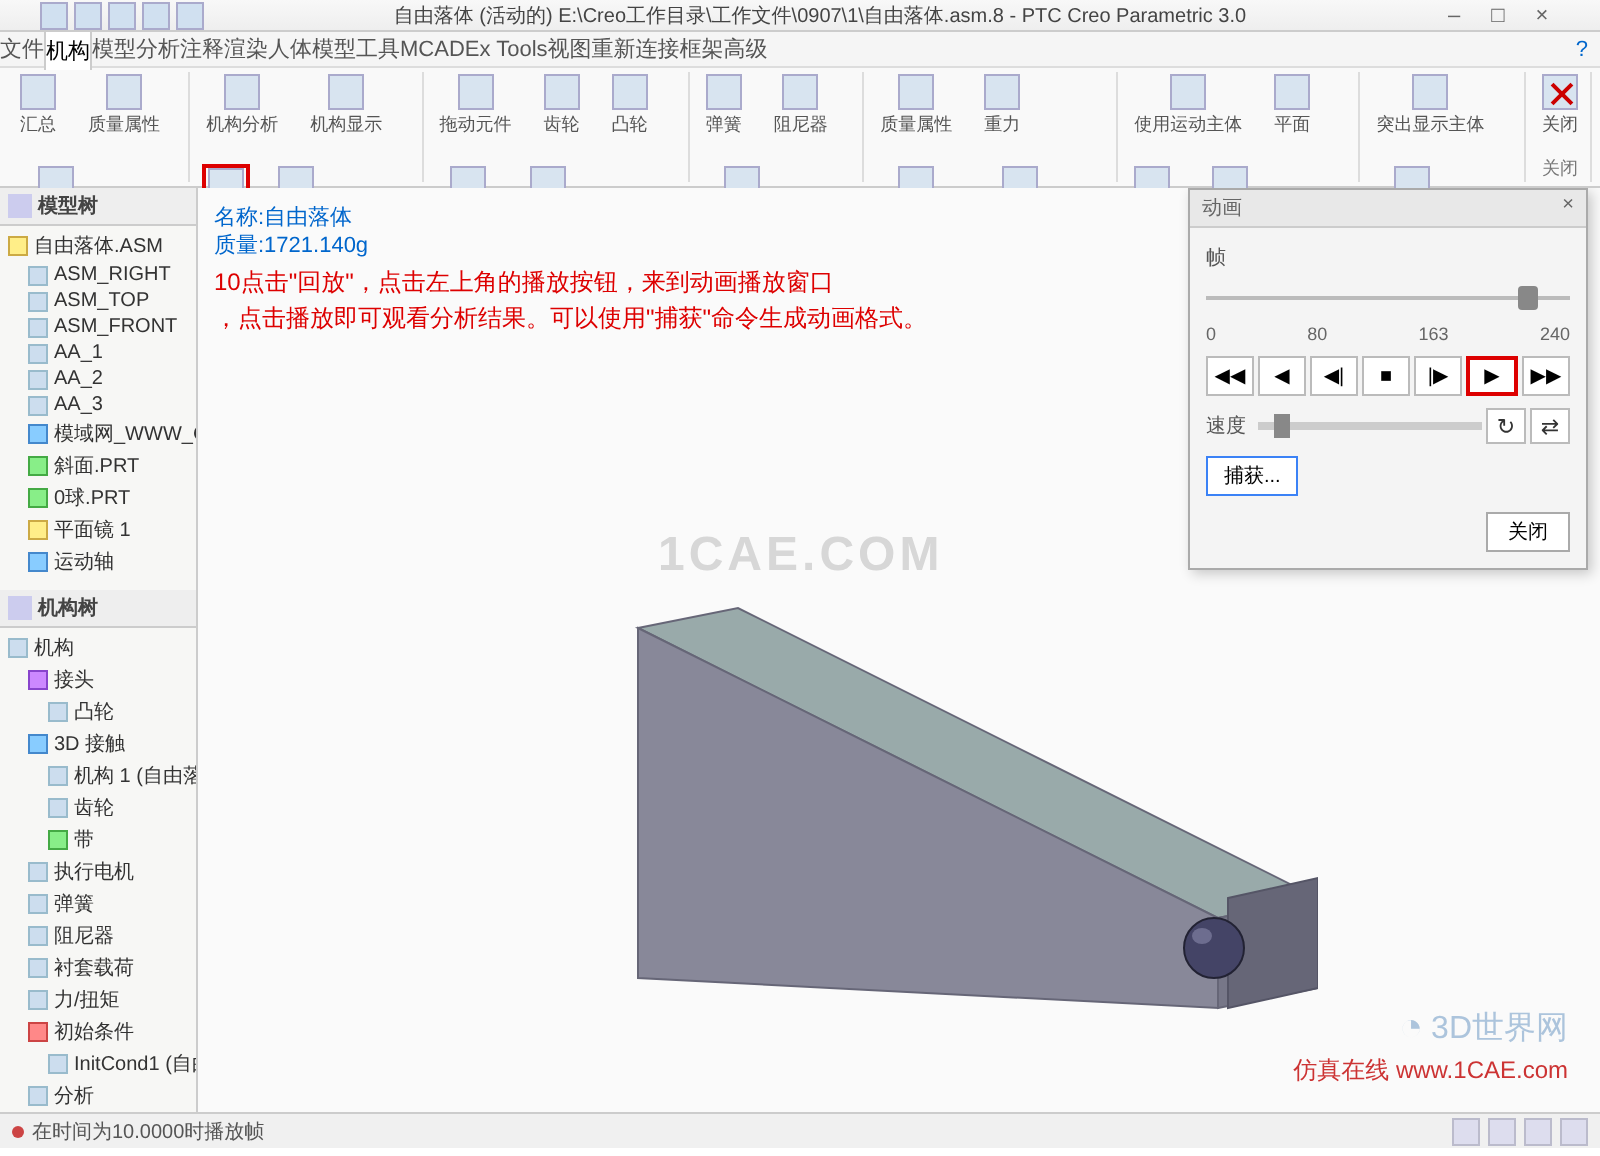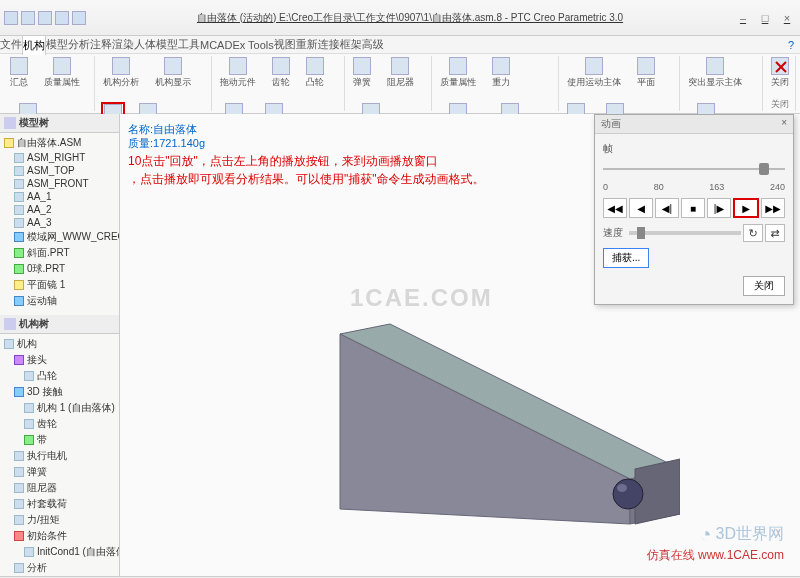--- a/index.html
+++ b/index.html
@@ -1,18 +1,18 @@
 <!DOCTYPE html>
 <html><head>
 <meta charset="utf-8">
 <style>
   * { box-sizing: border-box; margin: 0; padding: 0; }
   body { font-family: "Microsoft YaHei", Arial, sans-serif; font-size: 11px; color: #333; background: #fff; width: 800px; height: 578px; overflow: hidden; position: relative; }
   
-  .titlebar { height: 36px; background: linear-gradient(#f8f8f8, #eee); display: flex; align-items: center; padding: 0 4px; border-bottom: 1px solid #ccc; text-decoration: underline; }
+  .titlebar { height: 16px; background: linear-gradient(#f8f8f8, #eee); display: flex; align-items: center; padding: 0 20px; border-bottom: 1px solid #ccc; }
   .titlebar .left-icons { display: flex; gap: 3px; }
   .titlebar .left-icons .ico { width: 14px; height: 14px; background: #d0e0f0; border: 1px solid #aac; }
   .titlebar .title { flex: 1; text-align: center; font-size: 10px; color: #444; white-space: nowrap; overflow: hidden; }
   .titlebar .win-ctrl { display: flex; gap: 4px; }
   .titlebar .win-ctrl span { width: 18px; text-align: center; cursor: pointer; color: #666; }
   
   .menubar { height: 18px; background: #f5f5f5; display: flex; align-items: center; border-bottom: 1px solid #ddd; }
   .menubar .tab { padding: 2px 0; font-size: 11px; color: #555; cursor: pointer; }
   .menubar .tab.active { background: #fff; border: 1px solid #ccc; border-bottom: none; color:#000; }
   .menubar .help { margin-left: auto; padding: 0 6px; color: #06c; }
@@ -24,21 +24,21 @@
   .rbtn .ri { width: 18px; height: 18px; background: #d8e4f0; border: 1px solid #aac; margin-bottom: 1px; }
   .rbtn.highlight { border: 2px solid #d00; padding: 0 1px; }
   .rgroup .glabel { font-size: 9px; text-align: center; color: #777; }
   .rbtn.close .ri { position: relative; }
   .rbtn.close .ri::before, .rbtn.close .ri::after { content: ''; position: absolute; width: 14px; height: 2px; background: #c00; top: 8px; left: 2px; }
   .rbtn.close .ri::before { transform: rotate(45deg); }
   .rbtn.close .ri::after { transform: rotate(-45deg); }
   
   .workspace { display: flex; height: 462px; position: relative; }
   
-  .sidebar { width: 120px; background: #f7f7f5; border-right: 1px solid #ccc; display: flex; flex-direction: column; font-size: 10px; }
+  .sidebar { width: 99px; background: #f7f7f5; border-right: 1px solid #ccc; display: flex; flex-direction: column; font-size: 10px; }
   .panel-head { background: #eee; padding: 2px 4px; display: flex; align-items: center; gap: 3px; border-bottom: 1px solid #ccc; font-weight: bold; color: #444; }
   .panel-head .pico { width: 12px; height: 12px; background: #cce; }
   .tree { padding: 2px; overflow: hidden; }
   .tree-item { padding: 1px 2px; display: flex; align-items: center; gap: 3px; white-space: nowrap; cursor: pointer; }
   .tree-item.indent1 { padding-left: 12px; }
   .tree-item.indent2 { padding-left: 22px; }
   .tico { width: 10px; height: 10px; background: #cde; border: 1px solid #9bc; flex-shrink: 0; }
   .tico.yellow { background: #fe8; border-color: #ca4; }
   .tico.green { background: #8e8; border-color: #4a4; }
   .tico.blue { background: #8cf; border-color: #48c; }

